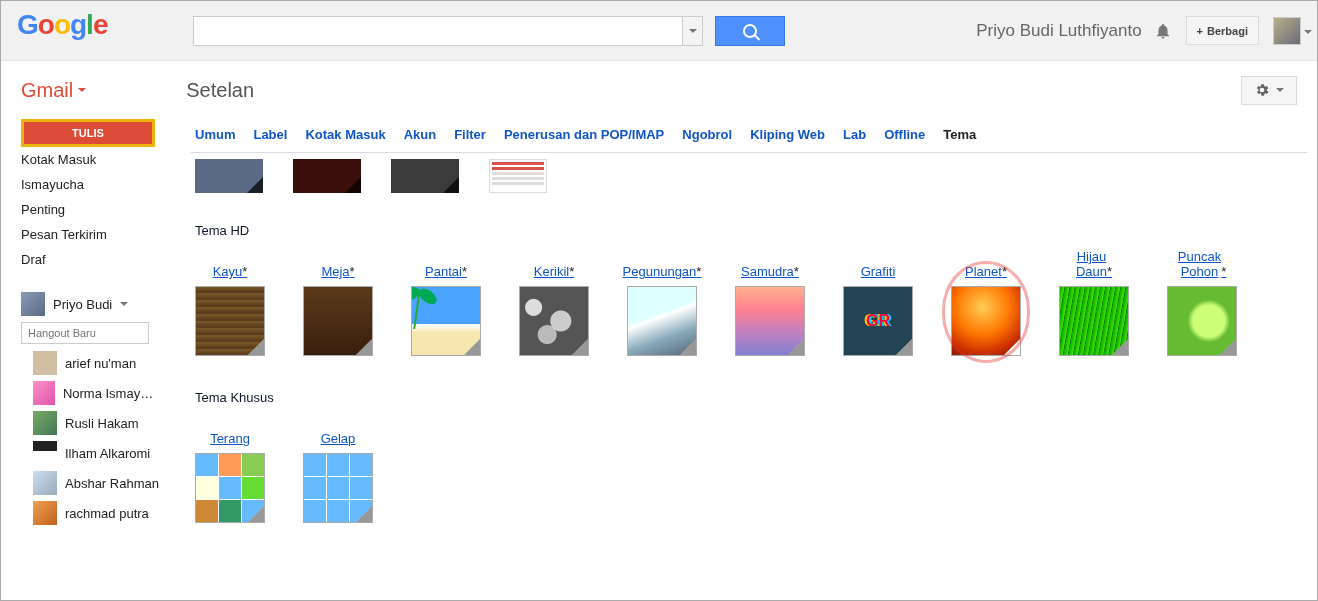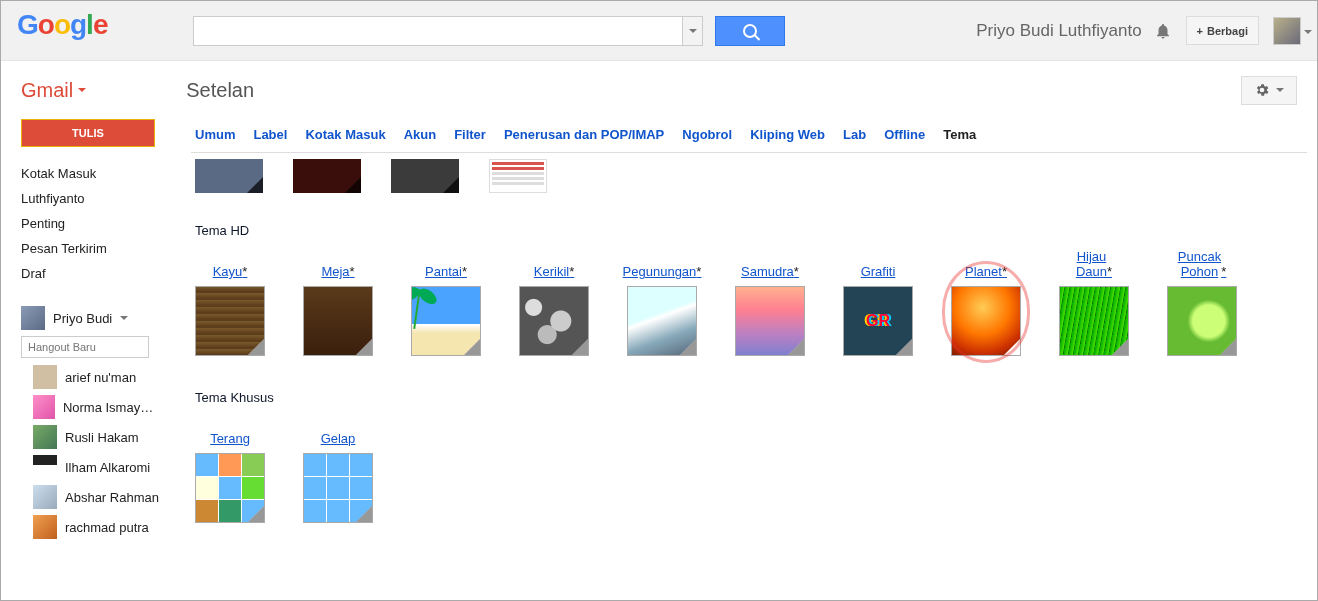--- a/index.html
+++ b/index.html
@@ -26,21 +26,21 @@
   
   .subbar{height:58px;display:flex;align-items:center;padding:0 20px}
   .gmail-dd{color:#dd4b39;font-size:20px;display:flex;align-items:center;gap:5px;cursor:pointer}
   .gmail-dd .cd{border-top-color:#dd4b39}
   .stitle{font-size:20px;color:#555;margin-left:100px}
   .gear{margin-left:auto;height:29px;width:56px;border:1px solid #dcdcdc;background:#f5f5f5;display:flex;align-items:center;justify-content:center;gap:6px;cursor:pointer}
   .gear svg{fill:#666}
   
   .wrap{display:flex;height:calc(601px - 60px - 58px)}
   .side{width:180px;padding:0 10px 0 20px}
-  .compose{width:134px;height:28px;background:#dd4b39;color:#fff;font-weight:700;font-size:11px;border:1px solid #eab308;display:flex;align-items:center;justify-content:center;cursor:pointer;margin-bottom:14px}
+  .compose{width:134px;height:28px;background:#dd4b39;color:#fff;font-weight:700;font-size:11px;border:3px solid #eab308;display:flex;align-items:center;justify-content:center;cursor:pointer;margin-bottom:0}
   .lbl{display:block;padding:5px 0;color:#222;cursor:pointer;font-size:13px}
   .hang-h{display:flex;align-items:center;gap:8px;margin-top:20px;cursor:pointer}
   .hang-h img,.hang-av{width:24px;height:24px;background:linear-gradient(135deg,#8a9bb5,#5c6b85)}
   .hang-name{font-size:13px}
   .hang-in{width:128px;height:22px;border:1px solid #ccc;margin-top:6px;padding:0 6px;color:#999;font-size:11px}
   .contacts{margin-top:4px}
   .c-row{display:flex;align-items:center;gap:8px;padding:3px 12px;cursor:pointer}
   .c-av{width:24px;height:24px;background:#d1bfa3}
   .c-av.b{background:linear-gradient(135deg,#ff8fc8,#e055aa)}
   .c-av.c{background:linear-gradient(135deg,#7a6,#475)}
@@ -138,21 +138,21 @@
       </svg>
     <div class="cd"></div>
   </div>
 </div>
 
 <div class="wrap">
   <div class="side">
     <div class="compose">TULIS</div>
     <div id="labels">
         <a class="lbl">Kotak Masuk</a>
-        <a class="lbl">Luthfiyanto</a>
+        <a class="lbl">Ismayucha</a>
         <a class="lbl">Penting</a>
         <a class="lbl">Pesan Terkirim</a>
         <a class="lbl">Draf</a>
       </div>
     <div class="hang-h">
       <div class="hang-av"></div>
       <span class="hang-name">Priyo Budi</span>
       <div class="cd"></div>
     </div>
     <input class="hang-in" placeholder="Hangout Baru" style="">

